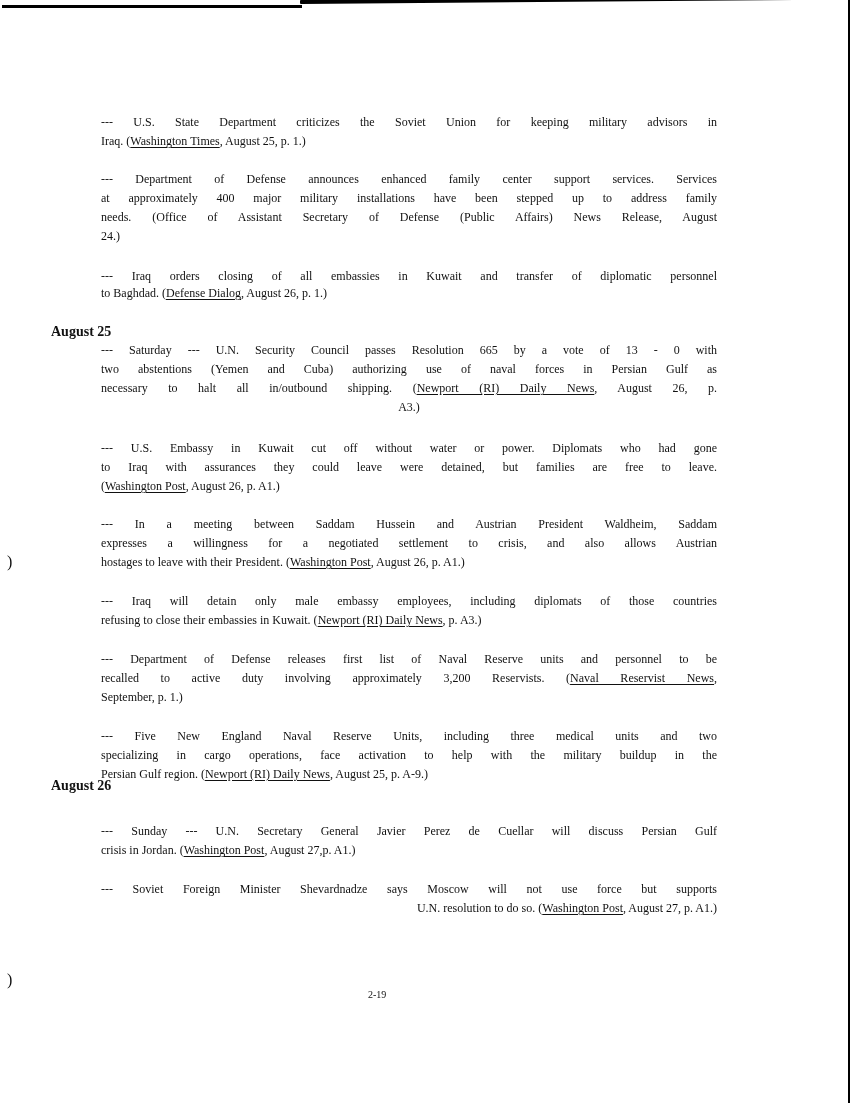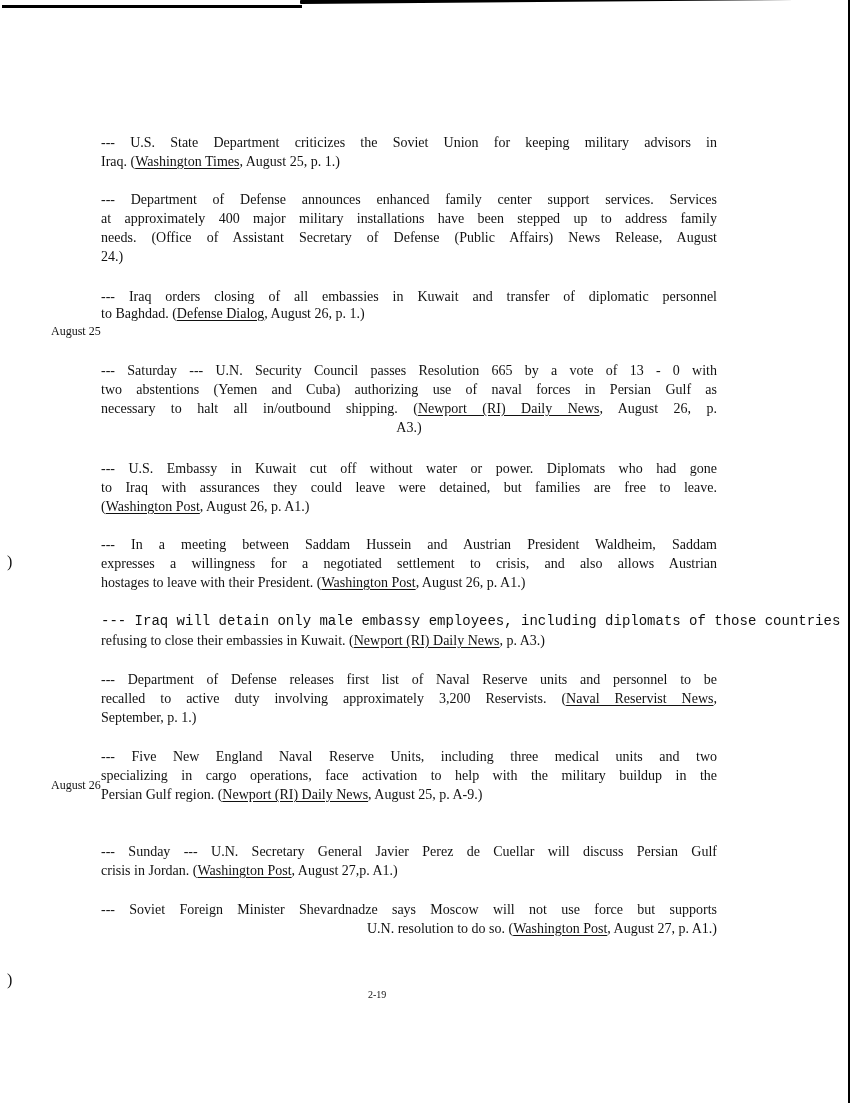--- a/index.html
+++ b/index.html
@@ -2,24 +2,24 @@
 <html><head>
   <meta charset="utf-8">
   <style>
     html, body { margin: 0; padding: 0; background: #ffffff; }
     body { width: 851px; height: 1103px; position: relative; overflow: hidden;
            font-family: "Liberation Serif", "DejaVu Serif", serif; color: #111; }
     .top-rule { position: absolute; left: 2px; top: 2px; width: 496px; height: 4px; background: #000;
                 transform: skewY(-0.45deg); transform-origin: left top; border-radius: 1px; }
     .top-rule-left { position: absolute; left: 2px; top: 5px; width: 300px; height: 3px; background: #000; }
     .right-border { position: absolute; left: 848px; top: 0; width: 2px; height: 1103px; background: #000; }
-    .line { position: absolute; left: 101px; width: 616px; font-size: 14px; line-height: 19px;
-            white-space: nowrap; margin-top: 20px; }
+    .line { position: absolute; left: 101px; width: 616px; font-size: 12px; line-height: 19px;
+            white-space: nowrap; }
     .justify { text-align: justify; text-align-last: justify; }
-    .date-heading { position: absolute; left: 51px; font-weight: normal; font-size: 12px; line-height: 19px; }
+    .date-heading { position: absolute; left: 51px; font-weight: bold; font-size: 14px; line-height: 19px; }
     .src { text-decoration: underline; text-underline-offset: 2px; }
     .margin-mark { position: absolute; left: 7px; font-size: 16px; line-height: 19px; }
     .page-number { position: absolute; left: 368px; top: 986px; font-size: 10px; line-height: 18px; }
   </style>
 </head>
 <body>
 
 <div class="top-rule-left"></div>
 <div class="top-rule" style="left:300px;top:0px;width:496px;"></div>
 <div class="right-border"></div>
@@ -37,21 +37,21 @@
     <div class="line justify" style="top: 341px;">--- Saturday --- U.N. Security Council passes Resolution 665 by a vote of 13 - 0 with</div>
     <div class="line justify" style="top: 360px;">two abstentions (Yemen and Cuba) authorizing use of naval forces in Persian Gulf as</div>
     <div class="line justify" style="top: 379px; text-align-last: justify;"><span>necessary to halt all in/outbound shipping. (</span><span class="src">Newport (RI) Daily News</span><span>, August 26, p.</span></div>
     <div class="line" style="top: 398px; text-align: center;">A3.)</div>
     <div class="line justify" style="top: 439px;">--- U.S. Embassy in Kuwait cut off without water or power. Diplomats who had gone</div>
     <div class="line justify" style="top: 458px;">to Iraq with assurances they could leave were detained, but families are free to leave.</div>
     <div class="line" style="top: 477px;"><span>(</span><span class="src">Washington Post</span><span>, August 26, p. A1.)</span></div>
     <div class="line justify" style="top: 515px;">--- In a meeting between Saddam Hussein and Austrian President Waldheim, Saddam</div>
     <div class="line justify" style="top: 534px;">expresses a willingness for a negotiated settlement to crisis, and also allows Austrian</div>
     <div class="line" style="top: 553px;"><span>hostages to leave with their President. (</span><span class="src">Washington Post</span><span>, August 26, p. A1.)</span></div>
-    <div class="line justify" style="top: 592px; font-family: Liberation Mono, monospace;">--- Iraq will detain only male embassy employees, including diplomats of those countries</div>
+    <div class="line justify" style="top: 592px;">--- Iraq will detain only male embassy employees, including diplomats of those countries</div>
     <div class="line" style="top: 611px;"><span>refusing to close their embassies in Kuwait. (</span><span class="src">Newport (RI) Daily News</span><span>, p. A3.)</span></div>
     <div class="line justify" style="top: 650px;">--- Department of Defense releases first list of Naval Reserve units and personnel to be</div>
     <div class="line justify" style="top: 669px; text-align-last: justify;"><span>recalled to active duty involving approximately 3,200 Reservists. (</span><span class="src">Naval Reservist News</span><span>,</span></div>
     <div class="line" style="top: 688px;">September, p. 1.)</div>
     <div class="line justify" style="top: 727px;">--- Five New England Naval Reserve Units, including three medical units and two</div>
     <div class="line justify" style="top: 746px;">specializing in cargo operations, face activation to help with the military buildup in the</div>
     <div class="line" style="top: 765px;"><span>Persian Gulf region. (</span><span class="src">Newport (RI) Daily News</span><span>, August 25, p. A-9.)</span></div>
     <div class="date-heading" style="top: 776px;">August 26</div>
     <div class="line justify" style="top: 822px;"> --- Sunday --- U.N. Secretary General Javier Perez de Cuellar will discuss Persian Gulf</div>
     <div class="line" style="top: 841px;"><span>crisis in Jordan. (</span><span class="src">Washington Post</span><span>, August 27,p. A1.)</span></div>

